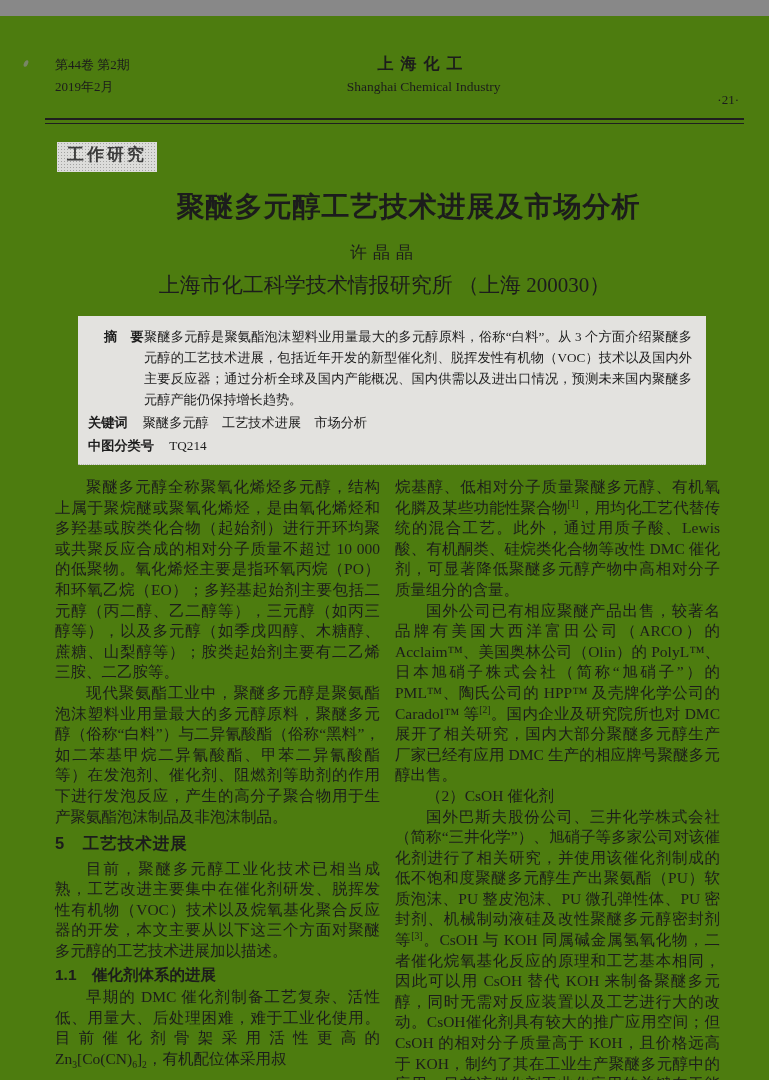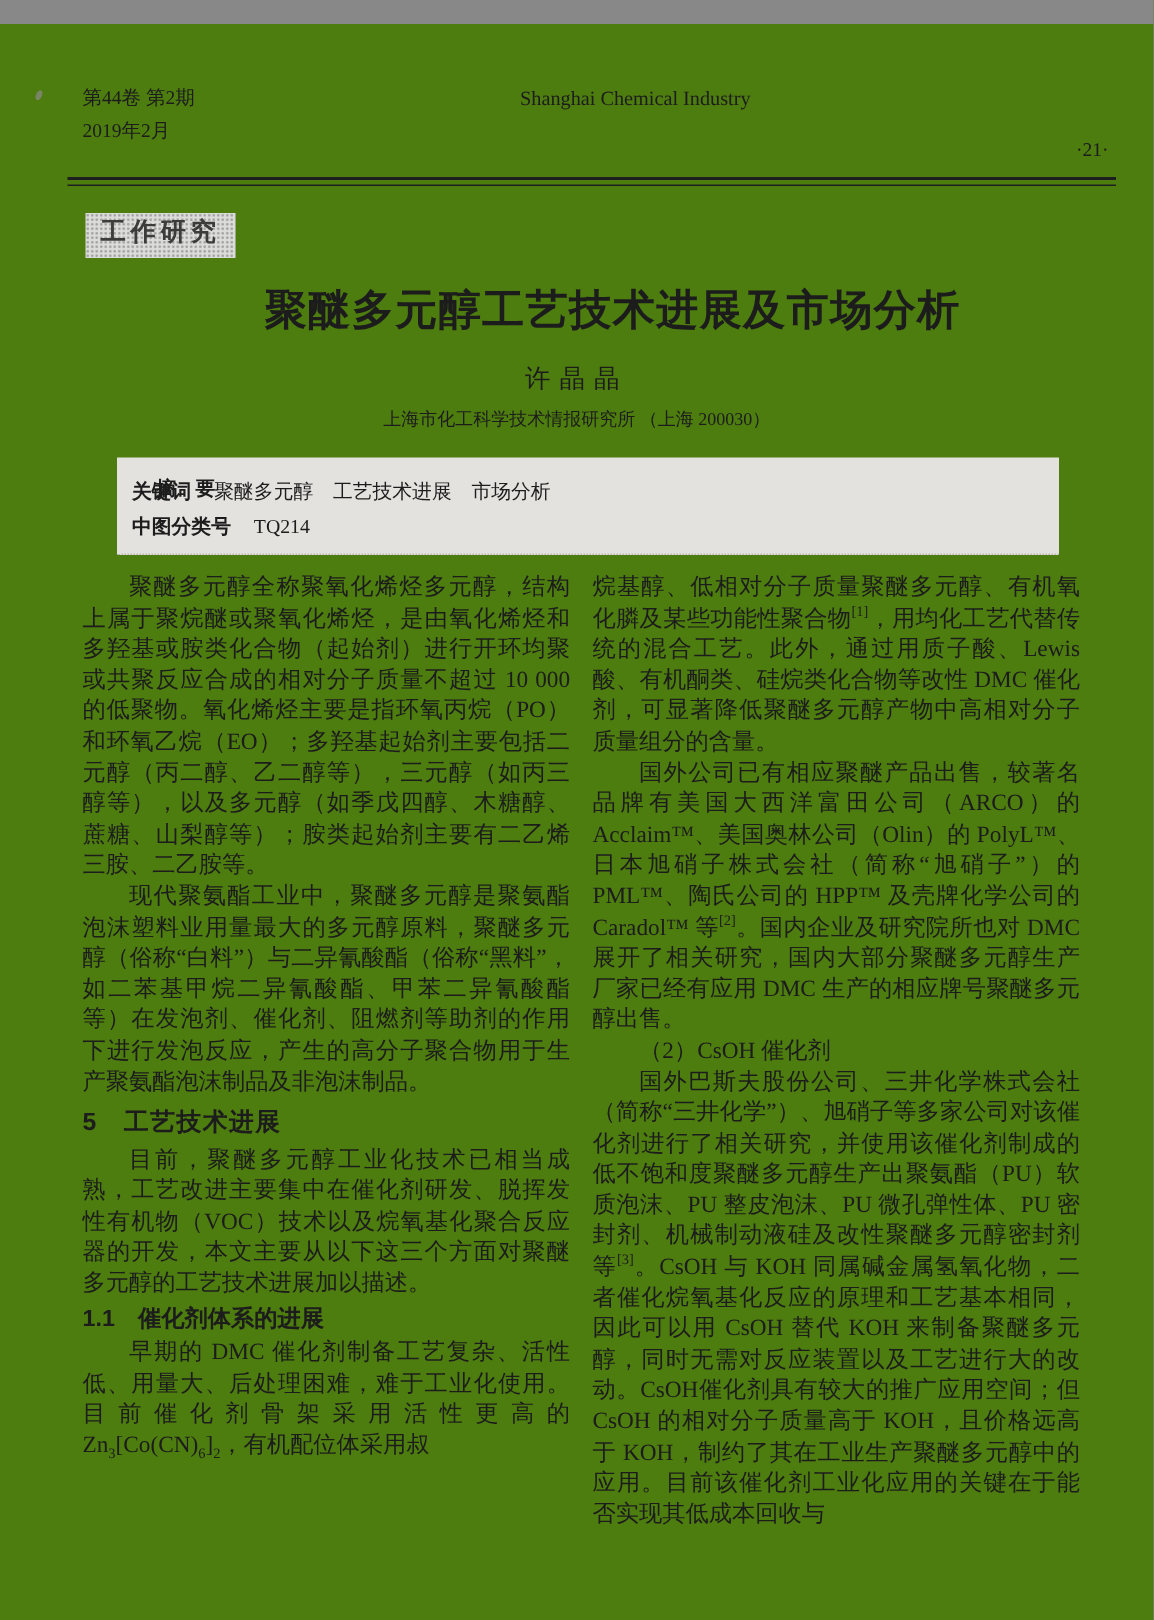--- a/index.html
+++ b/index.html
@@ -36,21 +36,21 @@
     font-family:"Liberation Sans","DejaVu Sans",sans-serif;
   }
 
   .title{
     margin:16px 0 0;text-align:center;
     font-size:28px;font-weight:700;letter-spacing:1px;
     font-family:"Liberation Sans","DejaVu Sans",sans-serif;
     padding-left:48px;
   }
   .author{margin-top:15px;text-align:center;font-size:17px;letter-spacing:6px;}
-  .affiliation{margin-top:7px;text-align:center;font-size:12px;}
+  .affiliation{margin-top:7px;text-align:center;font-size:21px;}
 
   
   .abstract{
     margin:17px 63px 0 78px;
     background:#e3e2df;
     padding:10px 14px 8px 10px;
     font-size:13.2px;line-height:21px;
     box-sizing:border-box;
     border-bottom:1px dotted #b9b8b4;
   }
@@ -81,38 +81,40 @@
 
 <div class="page">
   <div class="ink-speck"></div>
 
   <header class="masthead">
     <div class="mast-left">
       <div>第44卷 第2期</div>
       <div>2019年2月</div>
     </div>
     <div class="mast-center">
+      <div class="jt-cn">上海化工</div>
       <div class="jt-en">Shanghai Chemical Industry</div>
     </div>
     <div class="mast-right">·21·</div>
   </header>
 
   <div class="rule-double"></div>
 
   <div class="category-box">
     <span>工作研究</span>
   </div>
 
   <h1 class="title">聚醚多元醇工艺技术进展及市场分析</h1>
   <div class="author">许晶晶</div>
   <div class="affiliation">上海市化工科学技术情报研究所 （上海  200030）</div>
 
   <section class="abstract">
     <div class="hang">
       <span class="lbl">摘　要</span>
+      <span>聚醚多元醇是聚氨酯泡沫塑料业用量最大的多元醇原料，俗称“白料”。从 3 个方面介绍聚醚多元醇的工艺技术进展，包括近年开发的新型催化剂、脱挥发性有机物（VOC）技术以及国内外主要反应器；通过分析全球及国内产能概况、国内供需以及进出口情况，预测未来国内聚醚多元醇产能仍保持增长趋势。</span>
     </div>
     <div class="kw-row">
       <span class="lbl">关键词</span>
       <span>聚醚多元醇　工艺技术进展　市场分析</span>
     </div>
     <div class="kw-row">
       <span class="lbl">中图分类号</span>
       <span>TQ214</span>
     </div>
   </section>

